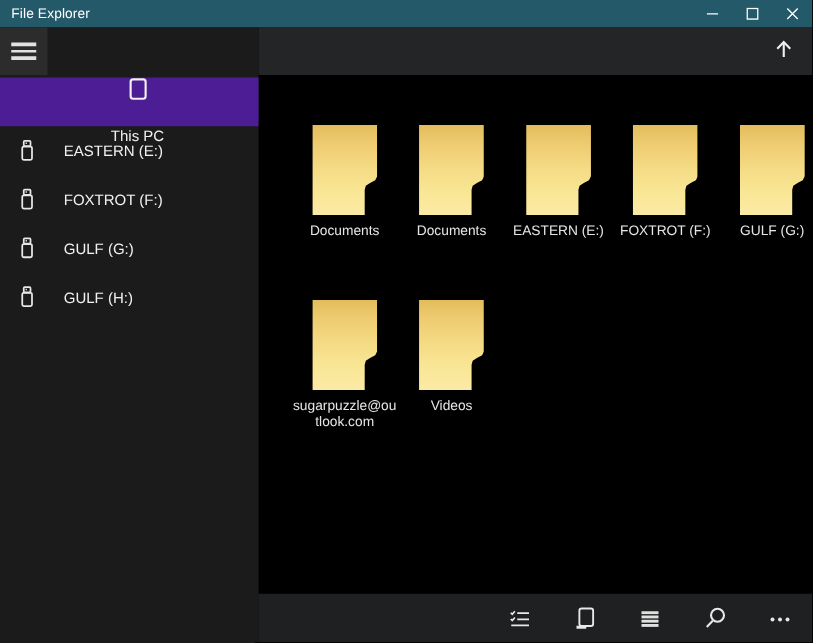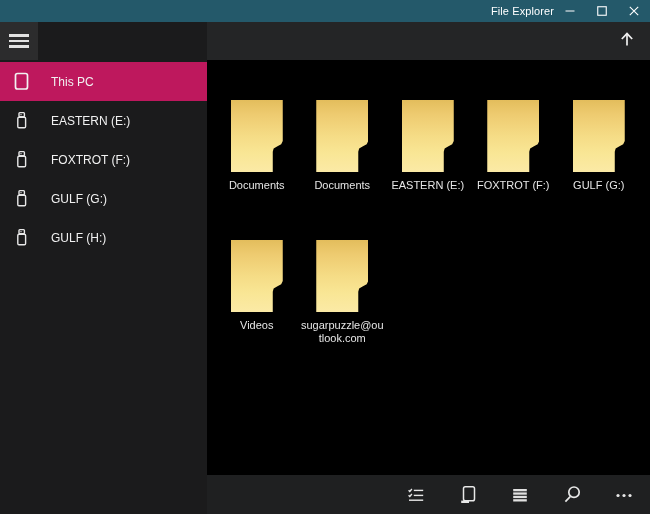--- a/index.html
+++ b/index.html
@@ -4,21 +4,21 @@
 <style>
   html,body{margin:0;padding:0;background:#000;}
   .window{
     position:relative;width:650px;height:514px;overflow:hidden;
     background:#000;font-family:"Liberation Sans",sans-serif;
     -webkit-font-smoothing:antialiased;
   }
   
   .titlebar{
     position:absolute;top:0;left:0;width:650px;height:22px;
-    background:#24596a;display:flex;align-items:center;text-align:right;
+    background:#24596a;display:flex;align-items:center;
   }
   .titlebar .title{
     color:#fff;font-size:11px;padding-left:9px;flex:1;
     white-space:nowrap;letter-spacing:.1px;
   }
   .caption-btn{
     width:32px;height:22px;display:flex;align-items:center;justify-content:center;
   }
   .caption-btn svg{display:block;}
   
@@ -33,30 +33,31 @@
   .up-btn{width:46px;height:38px;display:flex;align-items:center;justify-content:center;}
   
   .sidebar{
     position:absolute;top:60px;left:0;width:207px;height:454px;
     background:#1b1b1c;padding-top:2px;box-sizing:border-box;
   }
   .side-item{
     height:39px;display:flex;align-items:center;padding-left:13px;gap:21px;
     color:#f1f1f1;font-size:12px;cursor:default;
   }
-  .side-item.selected{background:#be185d;}
+  .side-item.selected{background:#4c1d95;flex-direction:column;}
   .side-item svg{flex:0 0 auto;display:block;}
   
   .content{
     position:absolute;top:60px;left:207px;width:443px;height:415px;
     background:#000;overflow:hidden;
   }
   .grid{
     display:grid;grid-template-columns:repeat(5,85.5px);grid-auto-rows:140px;
     padding:40px 0 0 7px;
+    margin-left:19px;
   }
   .tile{display:flex;flex-direction:column;align-items:center;}
   .folder{
     width:52px;height:72px;flex:0 0 auto;
     background:linear-gradient(180deg,#e3bd5c 0%,#eecb70 20%,#f5dc86 50%,#f9e695 74%,#fbeaa6 100%);
     clip-path:polygon(0 0,100% 0,100% 57%,97% 61.5%,89% 64.5%,82.5% 67.5%,80.8% 72%,80.8% 100%,0 100%);
   }
   .tile .label{
     margin-top:7px;width:84px;text-align:center;color:#e6e6e6;
     font-size:11px;line-height:13px;word-break:break-all;
@@ -194,25 +195,25 @@
       <div class="tile">
         <div class="folder"></div>
         <div class="label">FOXTROT (F:)</div>
       </div>
       <div class="tile">
         <div class="folder"></div>
         <div class="label">GULF (G:)</div>
       </div>
       <div class="tile">
         <div class="folder"></div>
+        <div class="label">sugarpuzzle@outlook.com</div>
+      </div>
+      <div class="tile">
+        <div class="folder"></div>
         <div class="label">Videos</div>
-      </div>
-      <div class="tile">
-        <div class="folder"></div>
-        <div class="label">sugarpuzzle@outlook.com</div>
       </div>
 
     </div>
   </div>
 
   <div class="bottombar">
 
     <div class="cmd-btn">
       <span>
         <svg width="18" height="18" viewBox="0 0 18 18" fill="none" stroke="#e8e8e8" stroke-width="1.4">

